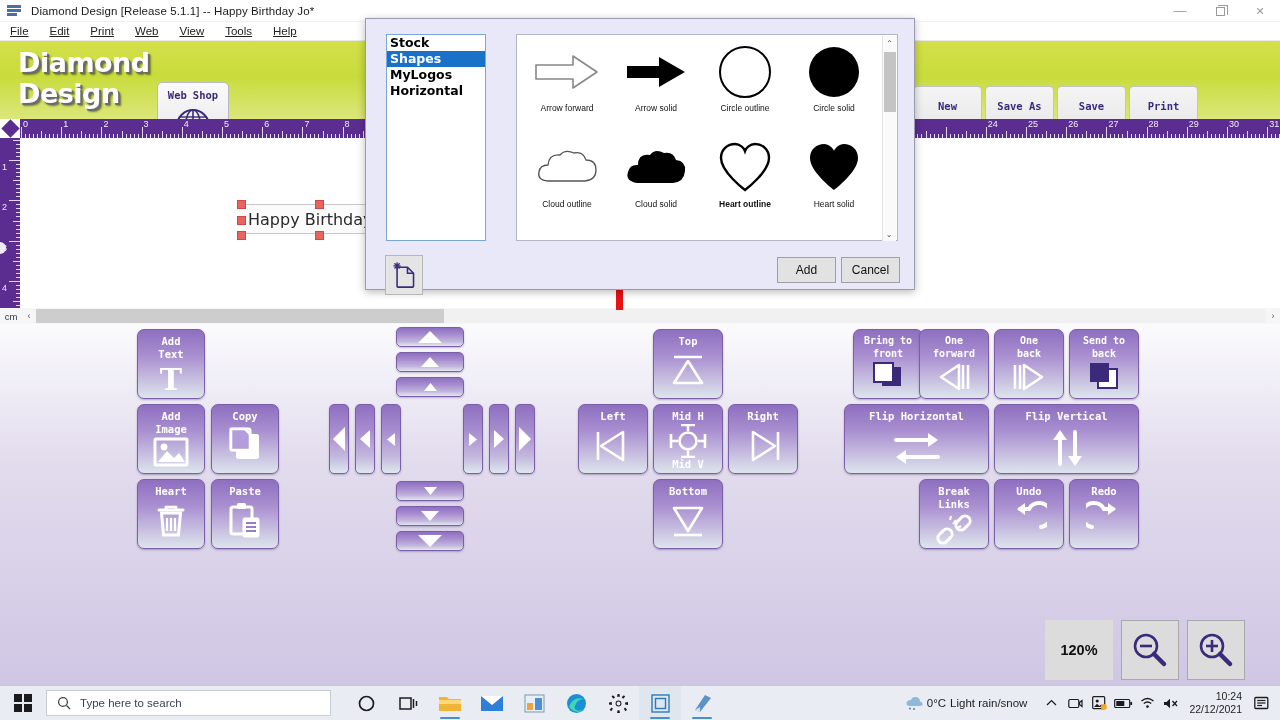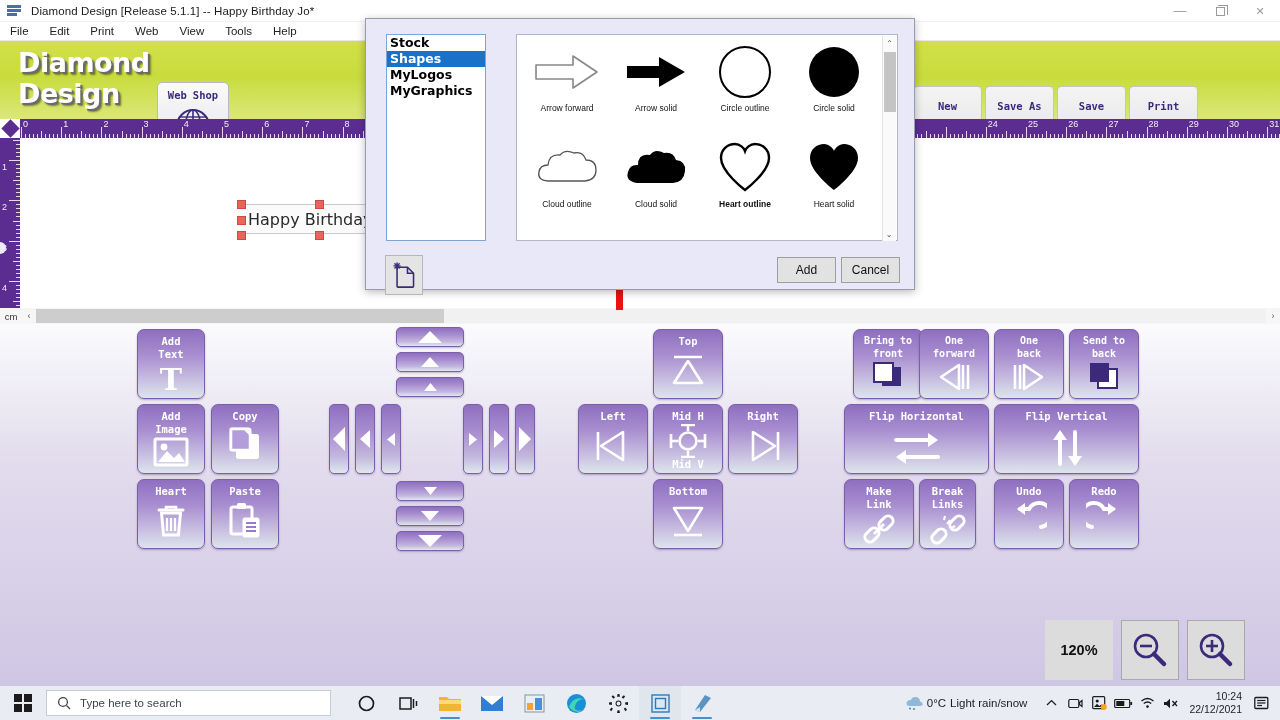--- a/index.html
+++ b/index.html
@@ -34,21 +34,21 @@
   .wc-box { width: 9px; height: 9px; border: 1.2px solid #9a9a9a; position: relative; }
   .wc-box::after{ content:""; position:absolute; width:9px; height:9px; border:1.2px solid #9a9a9a;
         border-bottom:none; border-left:none; left:1.5px; top:-3px; }
 
   
   .menubar {
     position: absolute; top: 22px; left: 0; width: 1280px; height: 19px;
     background: #fff; display: flex; align-items: center; padding-left: 10px;
     border-bottom: 1px solid #e8e8e8;
   }
-  .menu-item { font-size: 11.5px; color: #222; margin-right: 21px; cursor: default; }
+  .menu-item { font-size: 11.5px; color: #222; margin-right: 21px; cursor: default; text-decoration: underline; }
 
   
   .banner {
     position: absolute; top: 41px; left: 0; width: 1280px; height: 78px;
     background: linear-gradient(to bottom, #d4e04a 0%, #c8dc3c 45%, #dbe77a 100%);
   }
   .logo {
     position: absolute; left: 18px; top: 6px;
     font-family: "DejaVu Sans", sans-serif;
     font-weight: bold; font-size: 27px; line-height: 31px; color: #ffffff;
@@ -934,30 +934,21 @@
   </div>
   <div class="pbtn" style="left:994px;top:80px;width:145px;height:70px;">
     <span>Flip Vertical</span>
     <svg class="glyph" width="48" height="44" viewBox="0 0 48 44" style="margin-top:3px">
       <path d="M17 38 V8" stroke="#fff" stroke-width="4" stroke-linecap="round"></path>
       <path d="M10 14 L17 4 L24 14" fill="#fff"></path>
       <path d="M32 6 V36" stroke="#fff" stroke-width="4" stroke-linecap="round"></path>
       <path d="M25 30 L32 40 L39 30" fill="#fff"></path>
     </svg>
   </div>
-  <div class="pbtn" style="left:844px;top:155px;width:70px;height:70px;">
-    <span>Make</span>
-    <span>Link</span>
-    <svg class="glyph" width="34" height="34" viewBox="0 0 34 34">
-      <path d="M12 22 L22 12" stroke="#fff" stroke-width="3"></path>
-      <rect x="2" y="18" width="16" height="10" rx="5" transform="rotate(-45 10 23)" fill="none" stroke="#fff" stroke-width="3"></rect>
-      <rect x="16" y="6" width="16" height="10" rx="5" transform="rotate(-45 24 11)" fill="none" stroke="#fff" stroke-width="3"></rect>
-    </svg>
-  </div>
-  <div class="pbtn" style="left:919px;top:155px;width:57px;height:70px;">
+  <div class="pbtn" style="left:919px;top:155px;width:70px;height:70px;">
     <span>Break</span>
     <span>Links</span>
     <svg class="glyph" width="36" height="34" viewBox="0 0 36 34">
       <rect x="1" y="19" width="16" height="10" rx="5" transform="rotate(-45 9 24)" fill="none" stroke="#fff" stroke-width="3"></rect>
       <rect x="19" y="6" width="16" height="10" rx="5" transform="rotate(-45 27 11)" fill="none" stroke="#fff" stroke-width="3"></rect>
       <line x1="17" y1="12" x2="20" y2="8" stroke="#fff" stroke-width="2"></line>
       <line x1="21" y1="16" x2="25" y2="14" stroke="#fff" stroke-width="2"></line>
       <line x1="14" y1="8" x2="15" y2="4" stroke="#fff" stroke-width="2"></line>
     </svg>
   </div>
@@ -996,21 +987,21 @@
   </div>
 </div>
 
 <div class="red-mark"></div>
 
 <div class="dialog">
   <div class="dlg-list">
     <div class="li">Stock</div>
     <div class="li sel">Shapes</div>
     <div class="li">MyLogos</div>
-    <div class="li">MyGraphics</div>
+    <div class="li">Horizontal</div>
   </div>
 
   <div class="dlg-shapes">
     <div class="shape-cell" style="left:6px;top:8px;">
       <div class="shape-art">
         <svg width="68" height="40" viewBox="0 0 68 40">
             <path d="M3 13 H40 V4 L64 20 L40 36 V27 H3 Z" fill="#fff" stroke="#888" stroke-width="1.6" stroke-linejoin="round"></path>
           </svg>
       </div>
       <div class="cap">Arrow forward</div>

